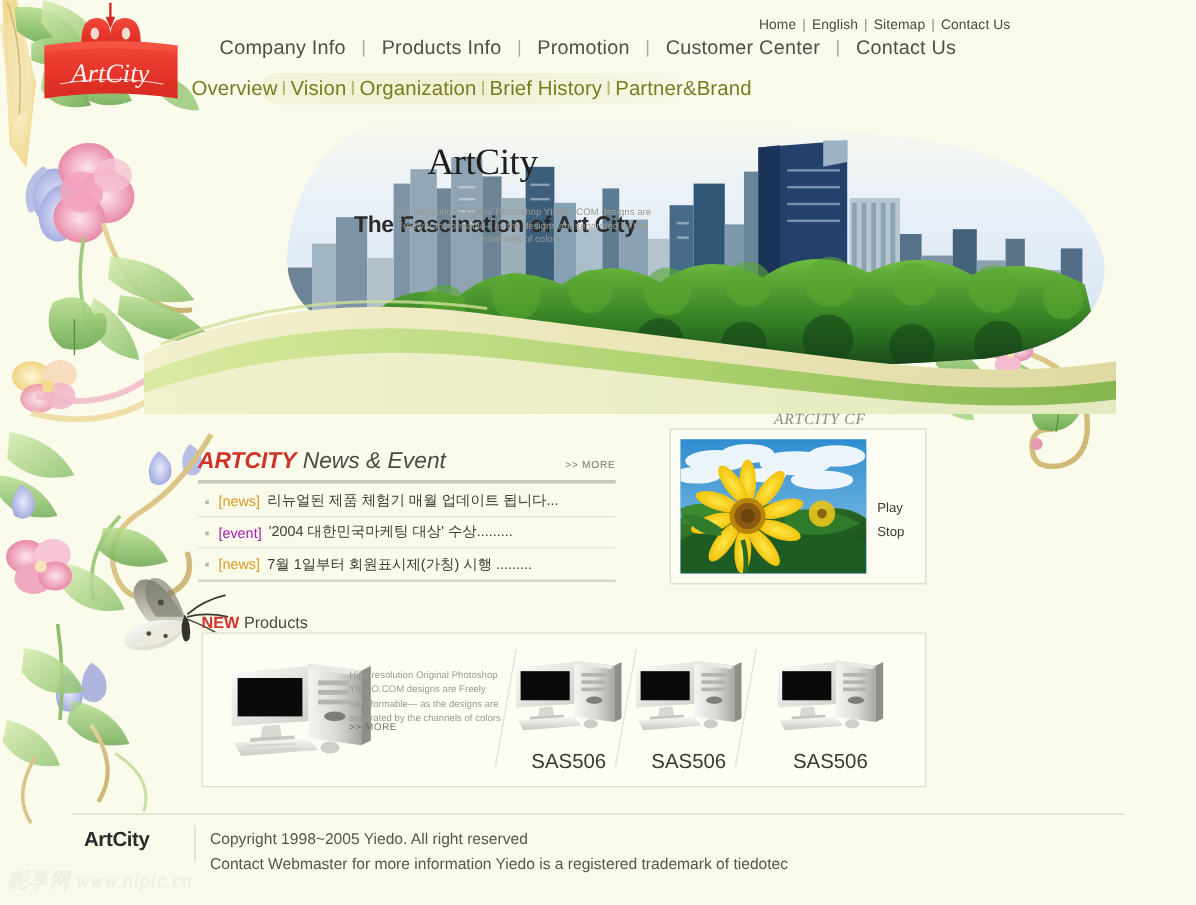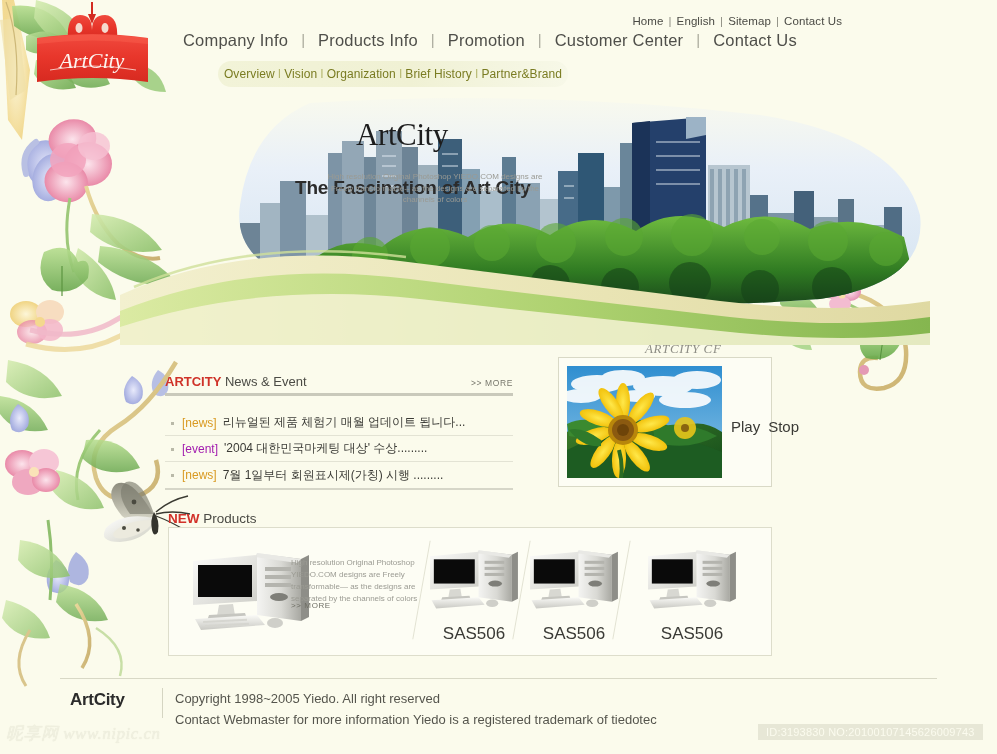--- a/index.html
+++ b/index.html
@@ -33,21 +33,21 @@
     font-size: 16.5px; color: #555550; white-space: nowrap;
   }
   .mainnav .item { padding: 0 11px; color: #4f4f4a; letter-spacing: 0.2px; cursor: pointer; }
   .mainnav .bar { color: #a9a99c; font-size: 15px; padding: 0 2px; }
 
   .subnav {
     position: absolute; left: 218px; top: 61px;
     width: 350px; height: 26px; border-radius: 13px;
     background: linear-gradient(90deg, #f2f3d8 0%, #f0f1d4 55%, #f7f8e8 100%);
     display: flex; align-items: center; justify-content: center;
-    font-size: 12px; color: #7a7c22; letter-spacing: 0.1px; white-space: nowrap;
+    font-size: 17px; color: #7a7c22; letter-spacing: 0.1px; white-space: nowrap;
   }
   .subnav .s { color: #b6b870; padding: 0 3px; }
   .subnav .si { cursor: pointer; }
 
   
   .hero { position: absolute; left: 120px; top: 95px; width: 810px; height: 250px; }
   .hero-title {
     position: absolute; left: 236px; top: 22px;
     font-family: "Liberation Serif", serif;
     font-size: 31px; color: #1d1d1d; letter-spacing: -0.4px;
@@ -57,26 +57,26 @@
     font-size: 19px; color: #2b2b2b; font-weight: 600; letter-spacing: -0.2px; margin-top: 24px;
   }
   .hero-desc {
     position: absolute; left: 200px; top: 76px; width: 230px;
     font-size: 8px; color: #9a9a93; text-align: center; line-height: 1.45;
   }
 
   
   .news { position: absolute; left: 165px; top: 374px; width: 348px; }
   .news-head { display: flex; align-items: baseline; justify-content: space-between; padding-bottom: 4px; }
-  .news-title { font-size: 13px; color: #4b4b45; }
+  .news-title { font-size: 19px; color: #4b4b45; font-style: italic; }
   .news-title b { color: #cf3228; font-weight: bold; }
   .news-more { font-size: 8.5px; color: #77776c; letter-spacing: 0.6px; cursor: pointer; }
   .news-rule { height: 3px; background: #c9c9bb; }
   .news-rule.thin { height: 2px; background: #d6d6c8; }
-  .news-list { list-style: none; margin-top: 14px; }
+  .news-list { list-style: none; margin-top: 2px; }
   .news-list li {
     display: flex; align-items: center; gap: 6px;
     height: 26px; padding-left: 17px; font-size: 12px; color: #3b3b36;
     border-bottom: 1px solid #e3e3d4; position: relative; cursor: pointer;
   }
   .news-list li:before {
     content: ""; position: absolute; left: 6px; top: 12px;
     width: 3px; height: 3px; background: #b9b9a8;
   }
   .tag-news { color: #d99a22; }
@@ -91,22 +91,22 @@
   .cf-box {
     position: absolute; left: 558px; top: 357px; width: 214px; height: 130px;
     border: 1px solid #d9d9c6; background: #fdfdf4;
   }
   .cf-photo {
     position: absolute; left: 8px; top: 8px; width: 155px; height: 112px;
     overflow: hidden; background: #5fa8dd;
   }
   .cf-ctrl {
     position: absolute; left: 172px; top: 60px;
-    display: flex; flex-direction: row; gap: 8px;
-    font-size: 15px; color: #3a3a35;
+    display: flex; flex-direction: column; gap: 8px;
+    font-size: 11px; color: #3a3a35;
   }
   .cf-ctrl span { cursor: pointer; }
 
   
   .np-title { position: absolute; left: 168px; top: 511px; font-size: 13.5px; color: #4b4b45; }
   .np-title b { color: #d2322a; font-weight: bold; }
   .np-box {
     position: absolute; left: 168px; top: 527px; width: 604px; height: 129px;
     border: 1px solid #ddddcb; background: #fdfdf4;
   }
@@ -735,15 +735,14 @@
 
   <div class="foot-rule"></div>
   <div class="foot-logo">ArtCity</div>
   <div class="foot-vr"></div>
   <div class="foot-text">
     <div>Copyright 1998~2005 Yiedo. All right reserved</div>
     <div>Contact Webmaster for more information  Yiedo is a registered trademark of tiedotec</div>
   </div>
 
   <div class="wm-left">昵享网 www.nipic.cn</div>
-  <div class="wm-right">ID:3193830 NO:20100107145626009743</div>
 
 </div>
 
 </body></html>

